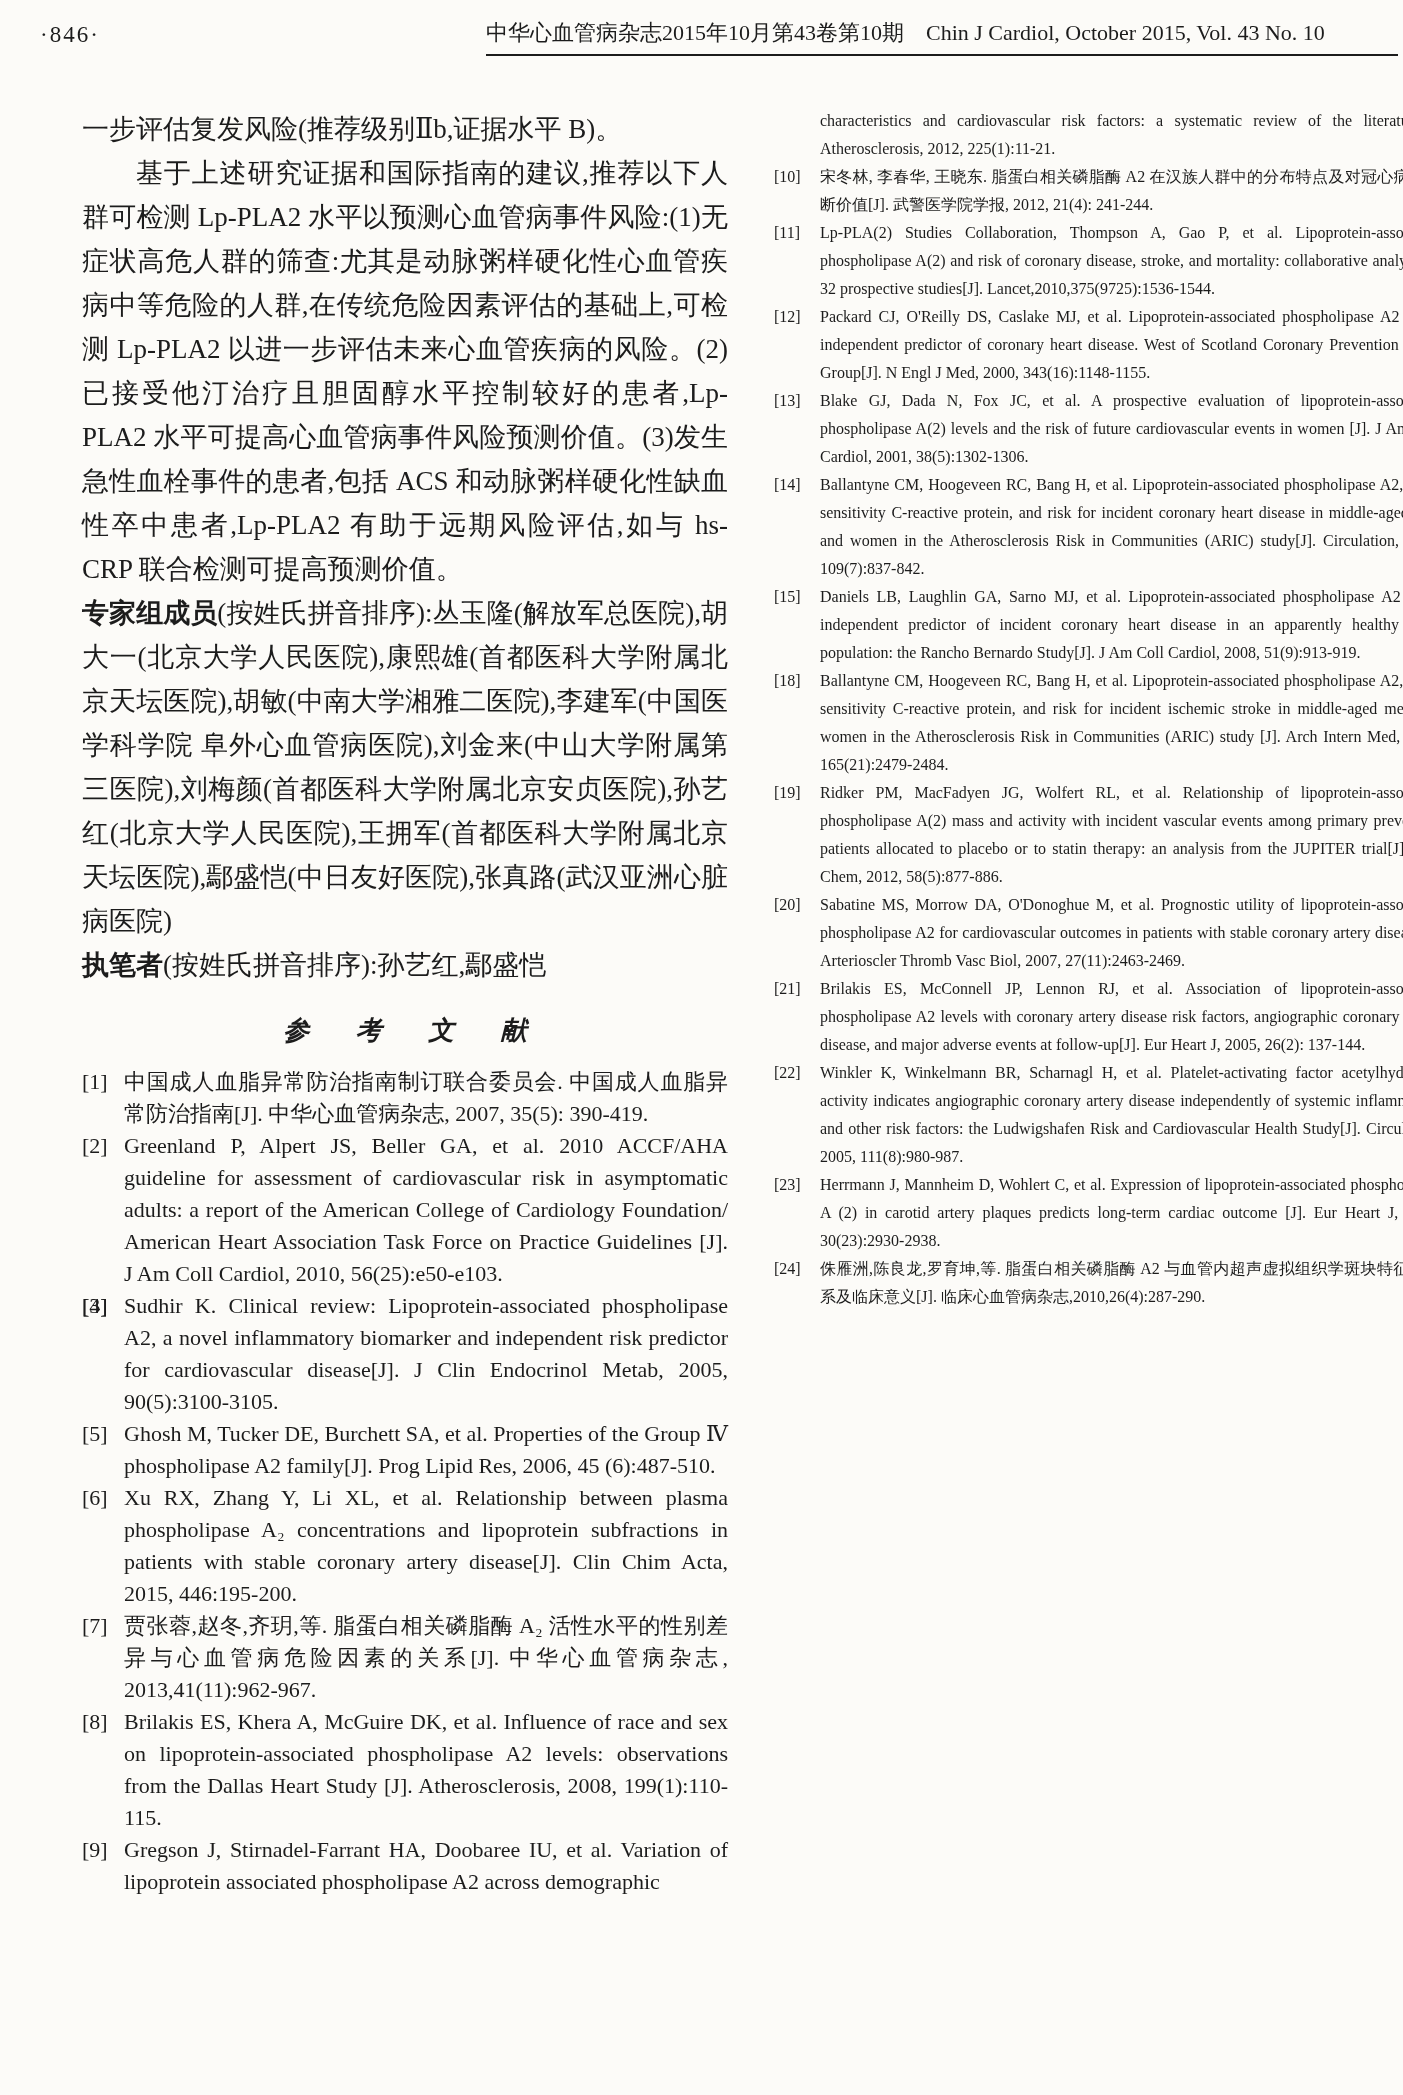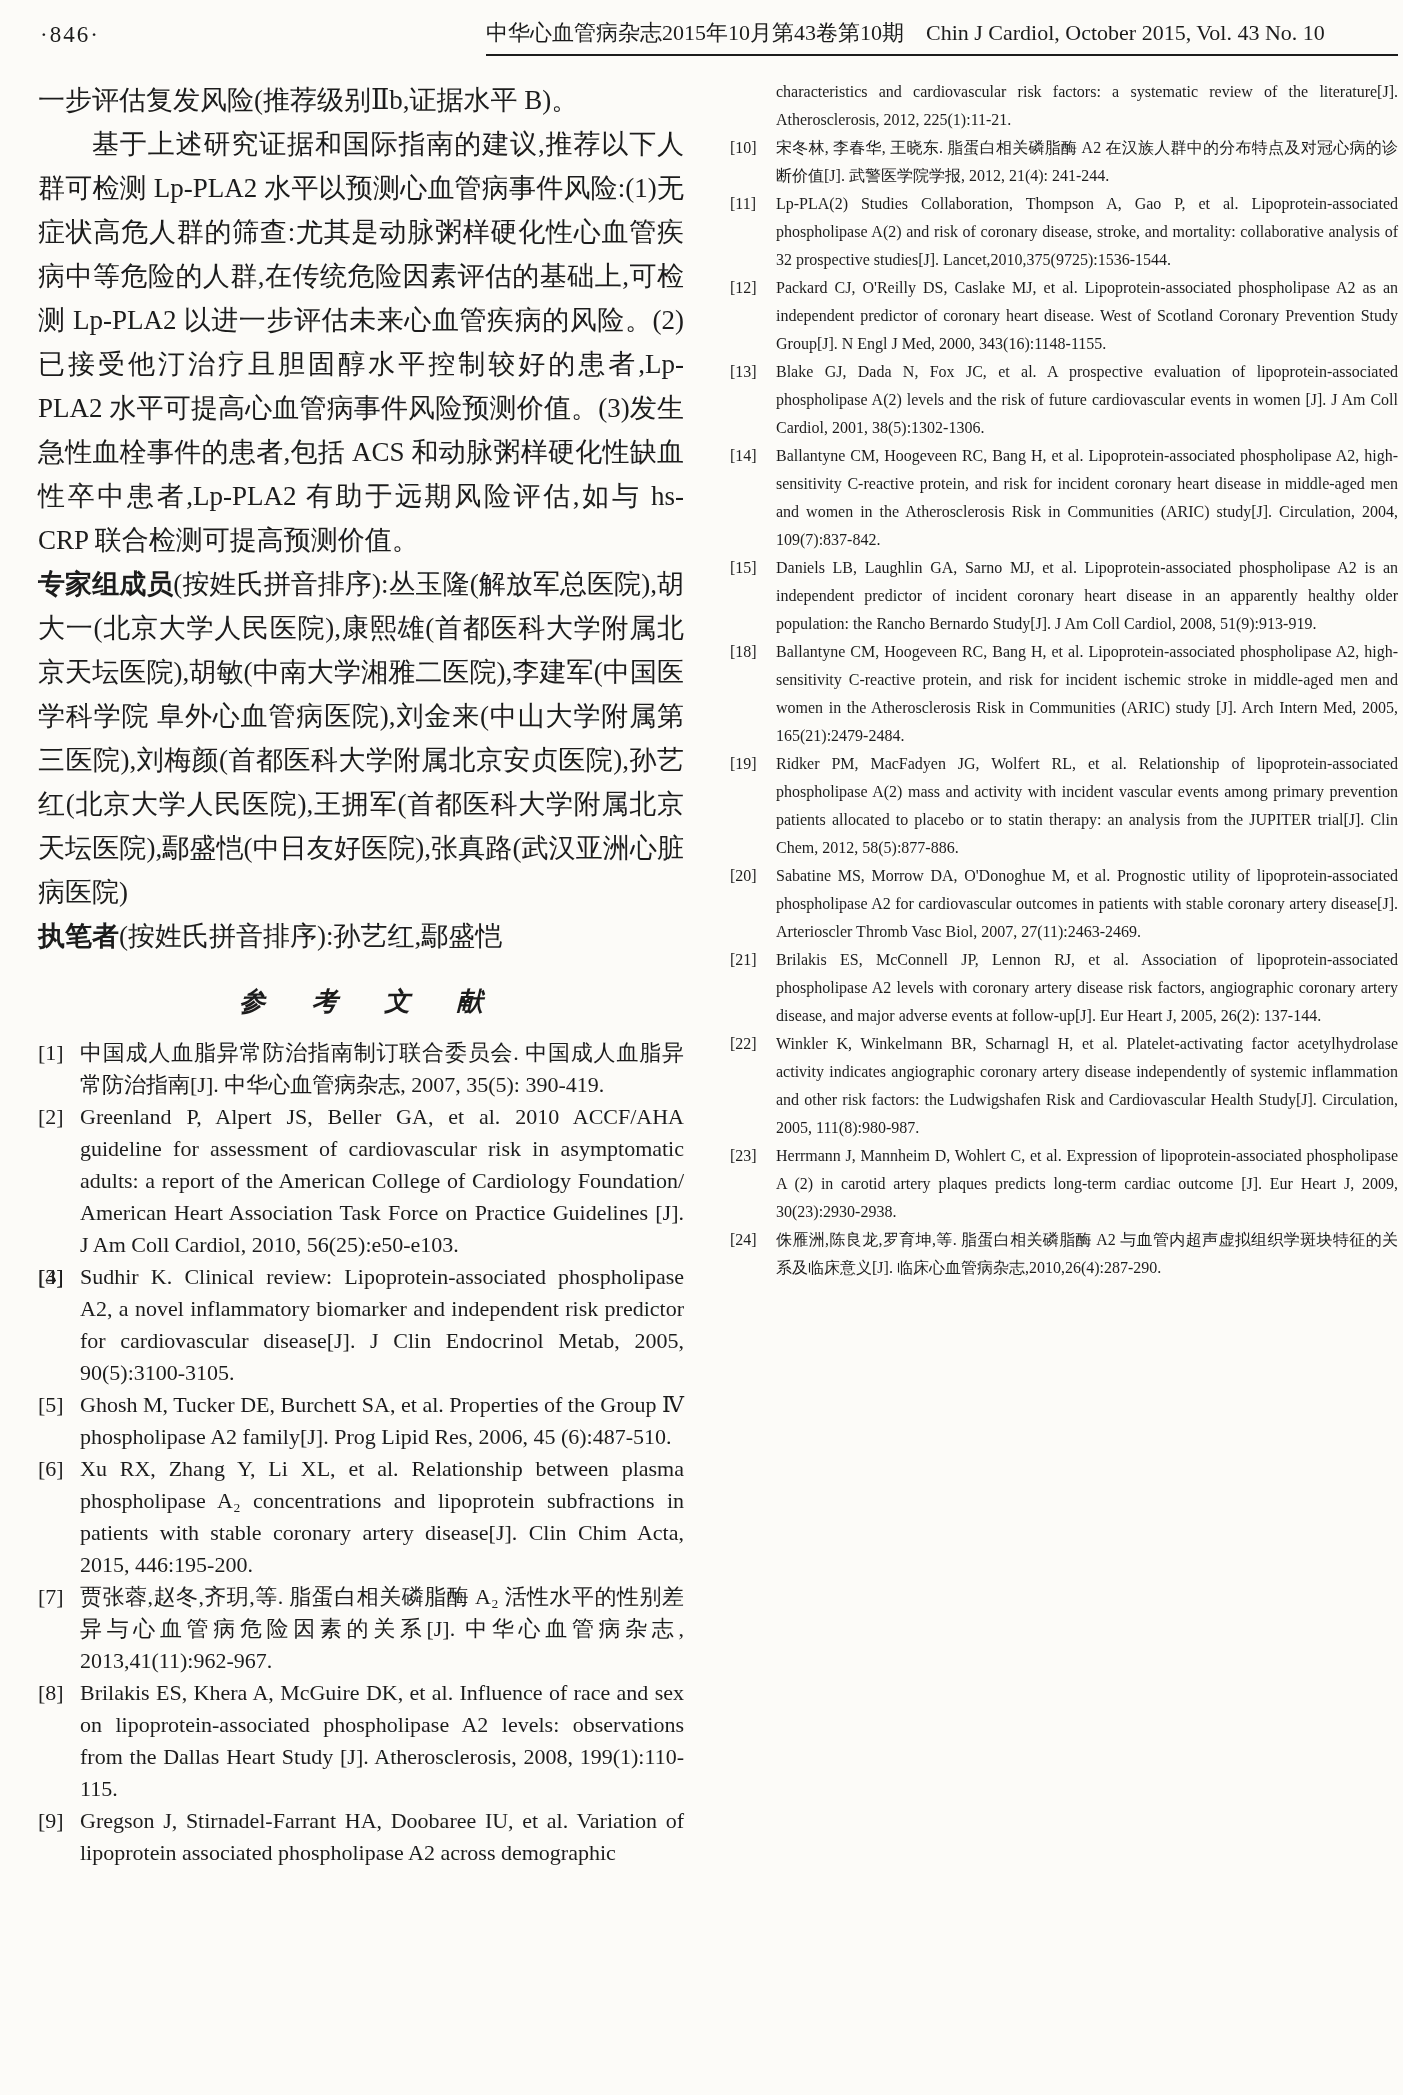--- a/index.html
+++ b/index.html
@@ -25,21 +25,21 @@
     position: absolute;
     left: 486px;
     top: 18px;
     width: 912px;
     font-size: 22px;
     padding-bottom: 6px;
     border-bottom: 2px solid #1c1c1c;
     white-space: nowrap;
     overflow: hidden;
   }
-  .col { position: absolute; top: 78px; text-align: justify; }
+  .col { position: absolute; top: 107px; text-align: justify; margin-left: 44px; }
   .col-left  { left: 38px;  width: 646px; }
   .col-right { left: 730px; width: 668px; }
 
   .body-text { font-size: 27px; line-height: 44px; }
   .para-indent { text-indent: 2em; }
   .bold { font-weight: bold; }
 
   .ref-heading {
     text-align: center;
     font-weight: bold;

